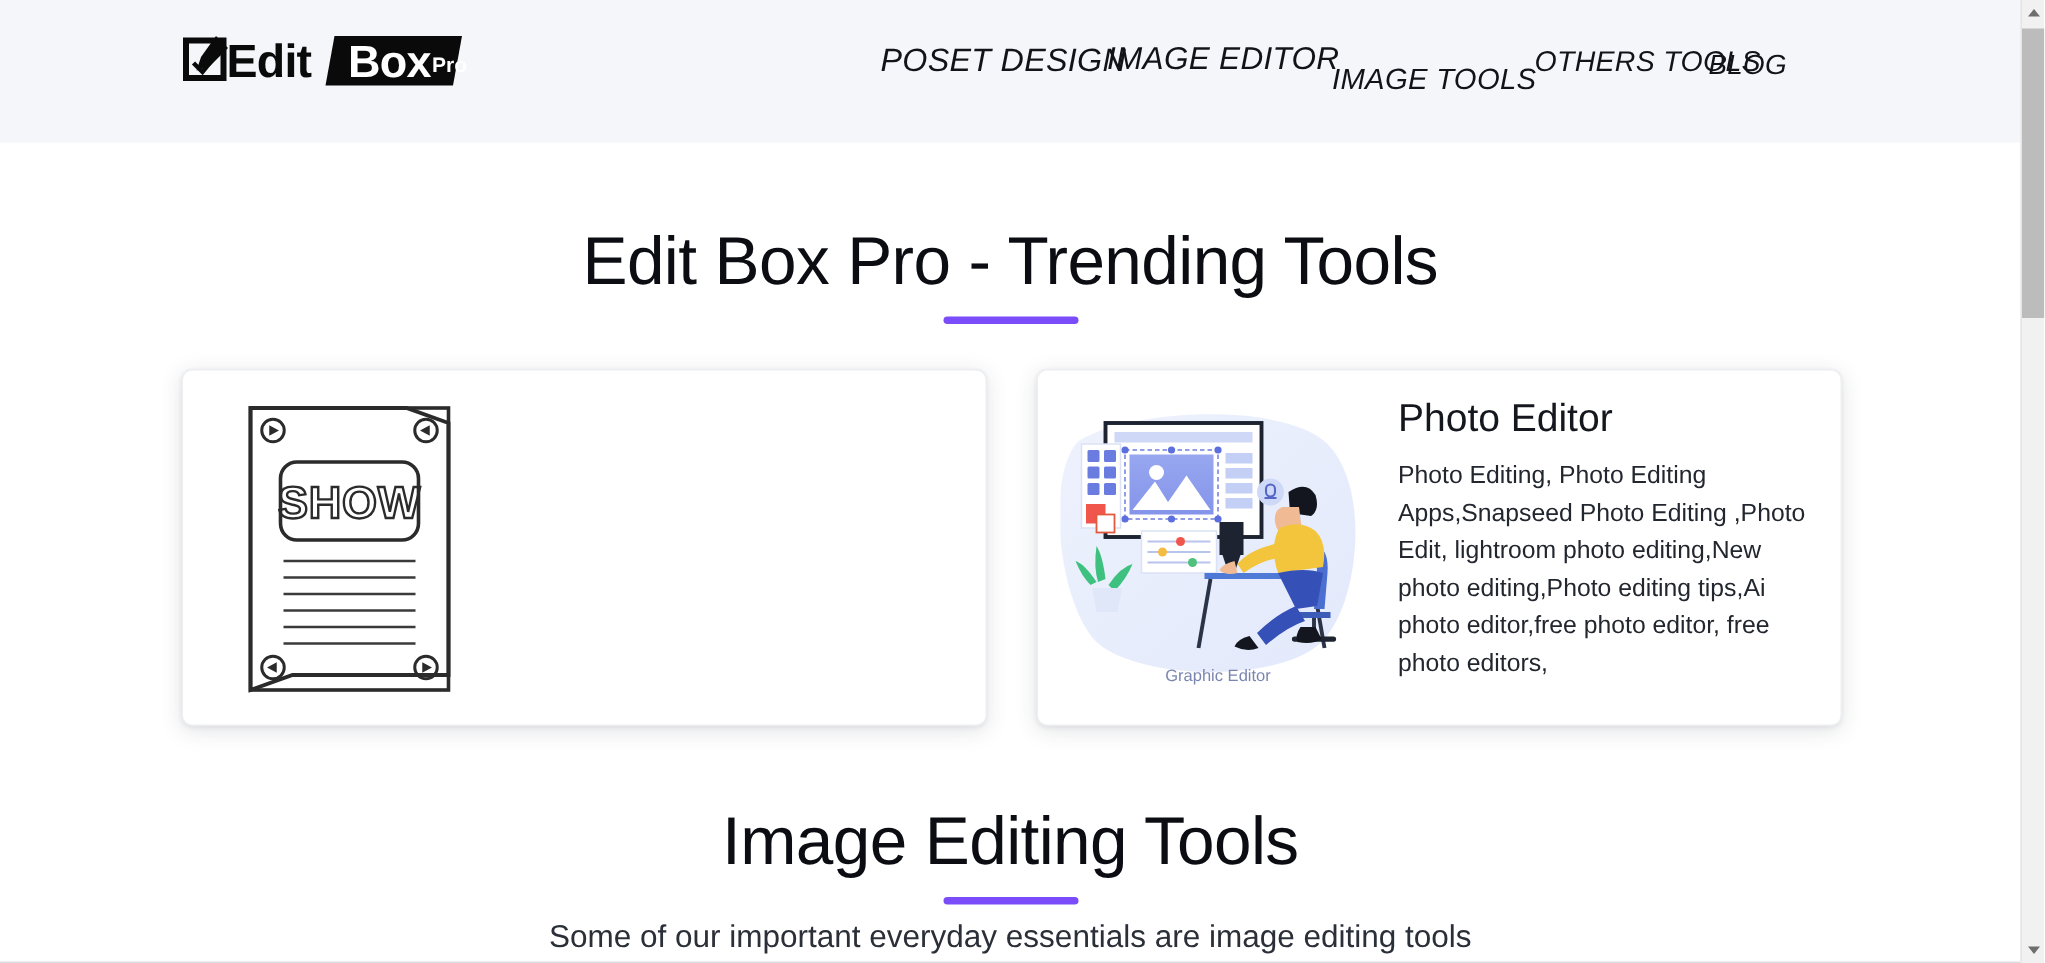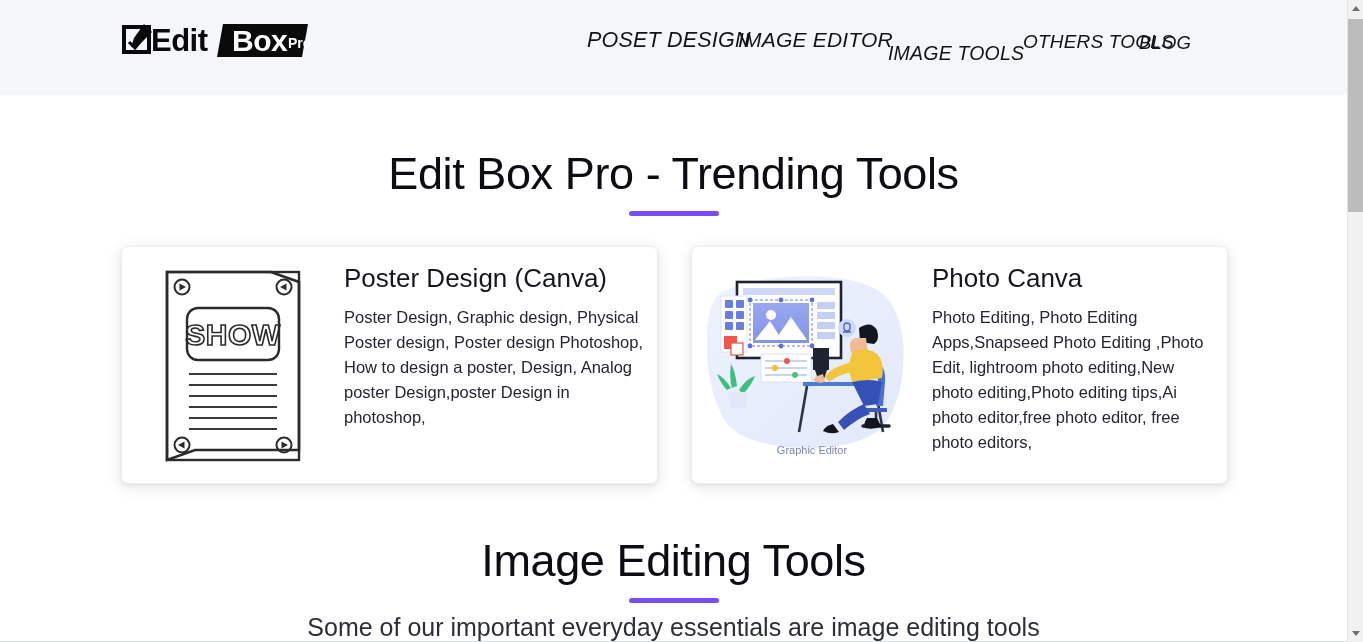--- a/index.html
+++ b/index.html
@@ -98,21 +98,21 @@
   }
   #trending-head { top: 150px; }
   #editing-head  { top: 537px; }
 
   .section-sub {
     position: absolute;
     left: 0;
     top: 613px;
     width: 1347px;
     text-align: center;
-    font-size: 25px;
+    font-size: 21px;
     color: #2b2f38;
     white-space: nowrap;
   }
 
   
   #cards {
     position: absolute;
     left: 121px;
     top: 246px;
     width: 1107px;
@@ -281,24 +281,20 @@
               <circle cx="19" cy="177" r="7.5"></circle>
               <circle cx="121" cy="177" r="7.5"></circle>
             </g>
             <g fill="#2b2b2b">
               <path d="M16.5 15.5 L23 19 L16.5 22.5 Z"></path>
               <path d="M123.5 15.5 L117 19 L123.5 22.5 Z"></path>
               <path d="M21.5 173.5 L15 177 L21.5 180.5 Z"></path>
               <path d="M118.5 173.5 L125 177 L118.5 180.5 Z"></path>
             </g>
           </svg>
-        </div>
-        <div class="card-body">
-          <div class="card-title">Poster Design (Canva)</div>
-          <div class="card-desc">Poster Design, Graphic design, Physical Poster design, Poster design Photoshop, How to design a poster, Design, Analog poster Design,poster Design in photoshop,</div>
         </div>
       </div>
 
       <div class="tool-card" id="card-photo">
         <div class="card-thumb">
           <svg width="210" height="200" viewBox="0 0 210 200">
             <defs>
               <linearGradient id="bgblob" x1="0" y1="0" x2="1" y2="1">
                 <stop offset="0%" stop-color="#eef2fd"></stop>
                 <stop offset="100%" stop-color="#e2e9fb"></stop>
@@ -388,21 +384,21 @@
 
             <path d="M24 122 q-8 -12 -14 -14 q4 10 10 16 z" fill="#3ec17f"></path>
             <path d="M30 120 q-2 -16 -6 -22 q-2 14 1 24 z" fill="#3ec17f"></path>
             <path d="M32 124 q8 -12 16 -14 q-4 10 -12 18 z" fill="#3ec17f"></path>
             <path d="M21 126 h20 l-3 16 h-14 z" fill="#dfe7f8"></path>
 
             <text x="105" y="188" text-anchor="middle" font-family="Liberation Sans, sans-serif" font-size="11" fill="#7b86b0">Graphic Editor</text>
           </svg>
         </div>
         <div class="card-body">
-          <div class="card-title">Photo Canva</div>
+          <div class="card-title">Photo Editor</div>
           <div class="card-desc">Photo Editing, Photo Editing Apps,Snapseed Photo Editing ,Photo Edit, lightroom photo editing,New photo editing,Photo editing tips,Ai photo editor,free photo editor, free photo editors,</div>
         </div>
       </div>
 
     </div>
 
     <div class="section-head" id="editing-head">
       <div class="section-title">Image Editing Tools</div>
       <div class="title-underline"></div>
     </div>

